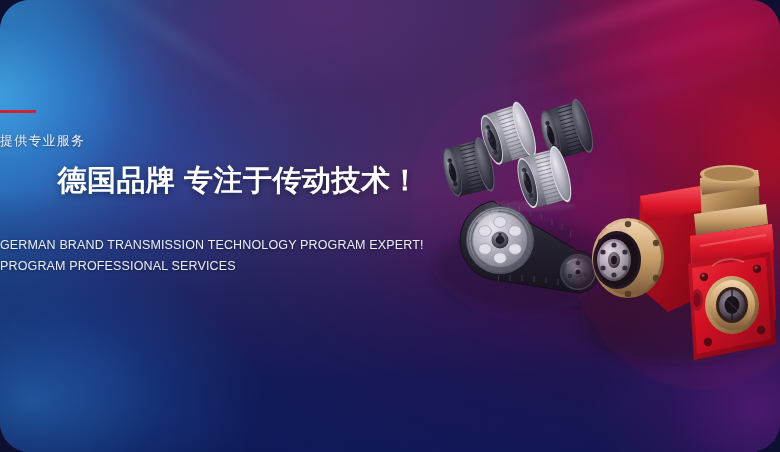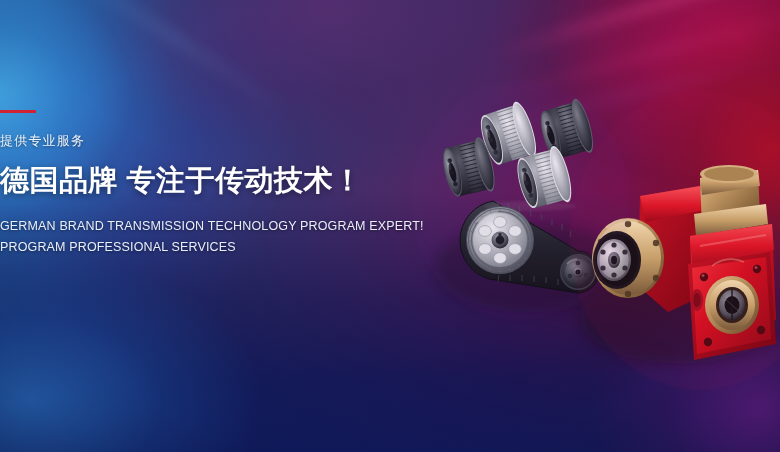--- a/index.html
+++ b/index.html
@@ -8,20 +8,21 @@
     overflow:hidden;
     background:#0d1030;
     font-family:"Liberation Sans", sans-serif;
   }
 
   #banner {
     position:relative;
     width:780px; height:452px;
     overflow:hidden;
     background:#1b2a6b;
+    border-radius:30px;
   }
 
   
   .bg { position:absolute; inset:0; }
 
   .bg-base {
     background:
       linear-gradient(118deg,
         #2f7fc9 0%,
         #2a63ae 12%,
@@ -147,23 +148,24 @@
   }
 
   .headline-cn {
     font-size:29px;
     font-weight:bold;
     color:#ffffff;
     letter-spacing:0.5px;
     line-height:1.1;
     white-space:nowrap;
     text-shadow:0 2px 6px rgba(0,0,0,0.45);
-  }
-
-  .en-block { margin-top:19px; }
+    text-align:right;
+  }
+
+  .en-block { margin-top:38px; }
   .en-line {
     font-size:12.5px;
     color:#e9eff9;
     letter-spacing:0.15px;
     line-height:1.72;
     white-space:nowrap;
     text-shadow:0 1px 3px rgba(0,0,0,0.45);
   }
 
   

